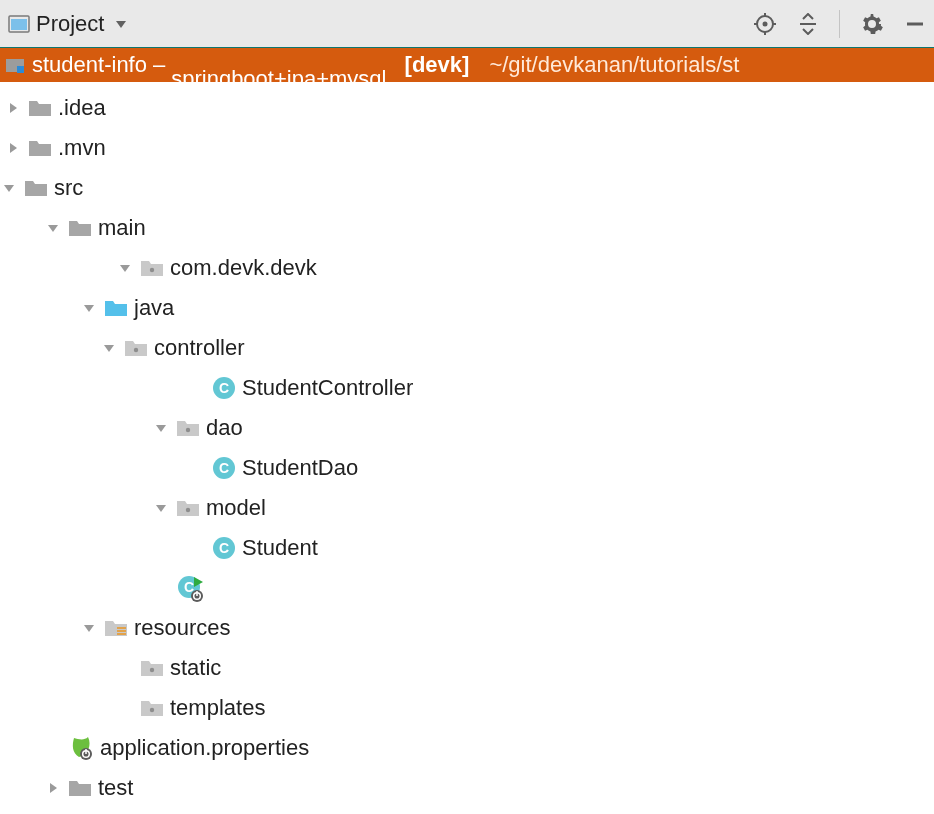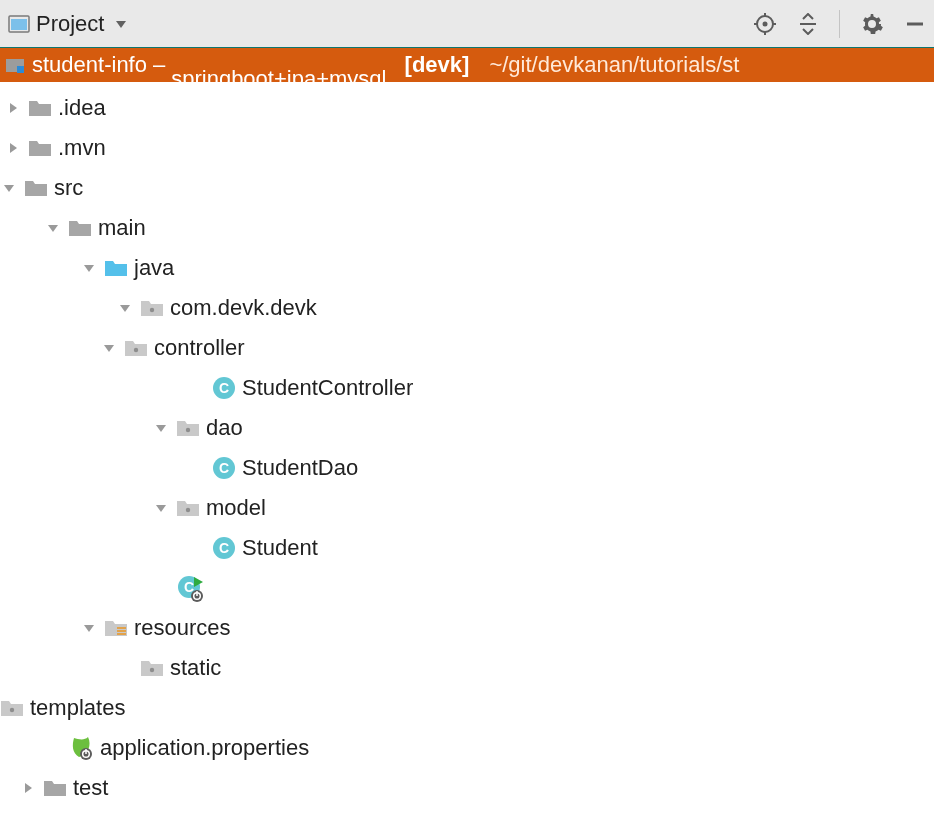--- a/index.html
+++ b/index.html
@@ -216,47 +216,47 @@
         </svg>
     </span>
     <span class="ico">
       <svg width="24" height="20" viewBox="0 0 24 20">
         <path d="M1 3 L9 3 L11 6 L23 6 L23 18 L1 18 Z" fill="#a6a6a6"></path>
       </svg>
     </span>
     <span class="label">main</span>
   </div>
 
+  <div class="row" style="padding-left:116px">
+    <span class="arrow">
+      <svg width="14" height="14" viewBox="0 0 14 14">
+          <path d="M2 4 L12 4 L7 11 Z" fill="#9a9a9a"></path>
+        </svg>
+    </span>
+    <span class="ico">
+      <svg width="24" height="20" viewBox="0 0 24 20">
+        <path d="M1 3 L9 3 L11 6 L23 6 L23 18 L1 18 Z" fill="#c9c9c9"></path>
+        <circle cx="12" cy="12" r="2.2" fill="#8e8e8e"></circle>
+      </svg>
+    </span>
+    <span class="label">com.devk.devk</span>
+  </div>
+
   <div class="row" style="padding-left:80px">
     <span class="arrow">
       <svg width="14" height="14" viewBox="0 0 14 14">
           <path d="M2 4 L12 4 L7 11 Z" fill="#9a9a9a"></path>
         </svg>
     </span>
     <span class="ico">
       <svg width="24" height="20" viewBox="0 0 24 20">
         <path d="M1 3 L9 3 L11 6 L23 6 L23 18 L1 18 Z" fill="#54c0ea"></path>
       </svg>
     </span>
     <span class="label">java</span>
-  </div>
-
-  <div class="row" style="padding-left:116px">
-    <span class="arrow">
-      <svg width="14" height="14" viewBox="0 0 14 14">
-          <path d="M2 4 L12 4 L7 11 Z" fill="#9a9a9a"></path>
-        </svg>
-    </span>
-    <span class="ico">
-      <svg width="24" height="20" viewBox="0 0 24 20">
-        <path d="M1 3 L9 3 L11 6 L23 6 L23 18 L1 18 Z" fill="#c9c9c9"></path>
-        <circle cx="12" cy="12" r="2.2" fill="#8e8e8e"></circle>
-      </svg>
-    </span>
-    <span class="label">com.devk.devk</span>
   </div>
 
   <div class="row" style="padding-left:100px">
     <span class="arrow">
       <svg width="14" height="14" viewBox="0 0 14 14">
           <path d="M2 4 L12 4 L7 11 Z" fill="#9a9a9a"></path>
         </svg>
     </span>
     <span class="ico">
       <svg width="24" height="20" viewBox="0 0 24 20">
@@ -360,21 +360,21 @@
   <div class="row" style="padding-left:140px">
     <span class="ico">
       <svg width="24" height="20" viewBox="0 0 24 20">
         <path d="M1 3 L9 3 L11 6 L23 6 L23 18 L1 18 Z" fill="#c9c9c9"></path>
         <circle cx="12" cy="12" r="2.2" fill="#8e8e8e"></circle>
       </svg>
     </span>
     <span class="label">static</span>
   </div>
 
-  <div class="row" style="">
+  <div class="row" style="padding-left:140px">
     <span class="ico">
       <svg width="24" height="20" viewBox="0 0 24 20">
         <path d="M1 3 L9 3 L11 6 L23 6 L23 18 L1 18 Z" fill="#c9c9c9"></path>
         <circle cx="12" cy="12" r="2.2" fill="#8e8e8e"></circle>
       </svg>
     </span>
     <span class="label">templates</span>
   </div>
 
   <div class="row" style="padding-left:68px">
@@ -382,21 +382,21 @@
       <svg width="26" height="26" viewBox="0 0 26 26">
         <path d="M6 3 C4 10 4 18 11 22 C20 20 24 10 20 2 C16 6 10 4 6 3 Z" fill="#6cbf3e"></path>
         <circle cx="18" cy="19" r="6" fill="#5c5c5c"></circle>
         <circle cx="18" cy="19" r="3.3" fill="none" stroke="#ffffff" stroke-width="1.5"></circle>
         <line x1="18" y1="14" x2="18" y2="19" stroke="#ffffff" stroke-width="1.5"></line>
       </svg>
     </span>
     <span class="label">application.properties</span>
   </div>
 
-  <div class="row" style="padding-left:19px">
+  <div class="row" style="padding-left:44px">
     <span class="arrow">
       <svg width="14" height="14" viewBox="0 0 14 14">
           <path d="M4 2 L11 7 L4 12 Z" fill="#9a9a9a"></path>
         </svg>
     </span>
     <span class="ico">
       <svg width="24" height="20" viewBox="0 0 24 20">
         <path d="M1 3 L9 3 L11 6 L23 6 L23 18 L1 18 Z" fill="#a6a6a6"></path>
       </svg>
     </span>

